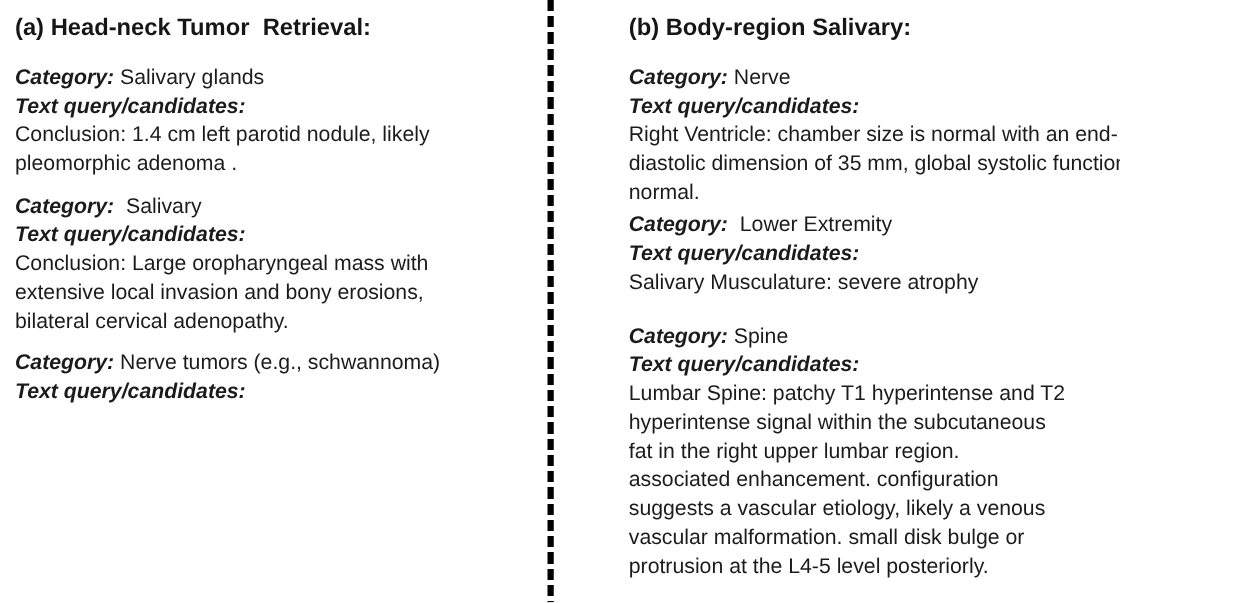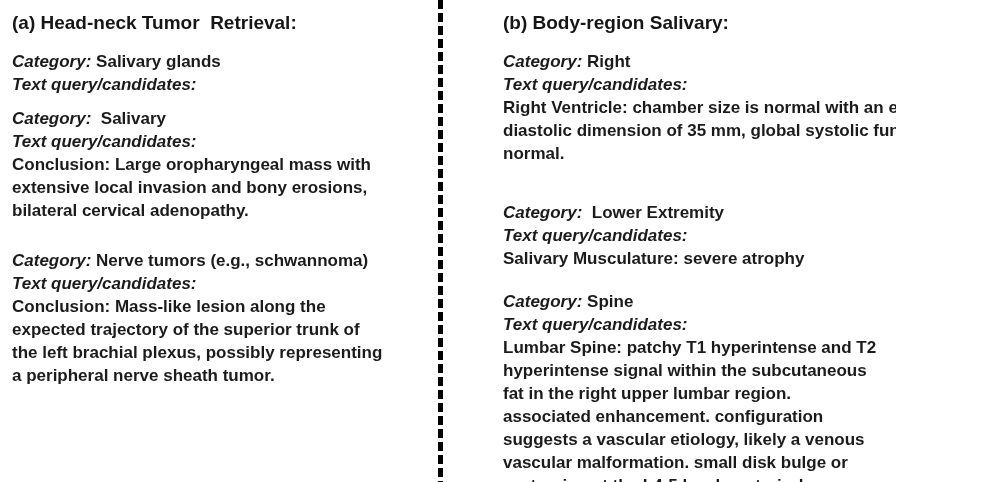--- a/index.html
+++ b/index.html
@@ -35,25 +35,25 @@
     font-weight: 700;
     white-space: pre-wrap;
     color: #161616;
   }
   .block p {
     margin: 0;
     font-size: 17px;
     line-height: 23px;
   }
   .b { font-weight: 700; font-style: italic; }
-  .v { font-weight: 700; white-space: pre-wrap; }
+  .v { font-weight: 400; white-space: pre-wrap; }
   .mt14 { margin-top: 14px; }
   .mt11 { margin-top: 11px; }
-  .mt27 { margin-top: 27px; }
-  .mt18 { margin-top: 36px; }
+  .mt27 { margin-top: 10px; }
+  .mt18 { margin-top: 3px; }
   .mt20 { margin-top: 20px; }
   .divider {
     position: absolute;
     left: 438px;
     top: 0;
     width: 5px;
     height: 482px;
     background: repeating-linear-gradient(
       to bottom,
       #000000 0px,
@@ -67,47 +67,45 @@
 <body>
 
 <div class="figure">
 
   <section class="panel panel-a">
     <h2 class="title">(a) Head-neck Tumor  Retrieval:</h2>
 
     <div class="block mt14">
       <p><span class="b">Category:</span><span class="v"> Salivary glands</span></p>
       <p class="b">Text query/candidates:</p>
+      <p class="v">Conclusion: 1.4 cm left parotid nodule, likely
+pleomorphic adenoma .</p>
     </div>
 
     <div class="block mt11">
       <p><span class="b">Category:</span><span class="v">  Salivary</span></p>
       <p class="b">Text query/candidates:</p>
       <p class="v">Conclusion: Large oropharyngeal mass with
 extensive local invasion and bony erosions,
 bilateral cervical adenopathy.</p>
     </div>
 
     <div class="block mt27">
       <p><span class="b">Category:</span><span class="v"> Nerve tumors (e.g., schwannoma)</span></p>
       <p class="b">Text query/candidates:</p>
-      <p class="v">Conclusion: Mass-like lesion along the
-expected trajectory of the superior trunk of
-the left brachial plexus, possibly representing
-a peripheral nerve sheath tumor.</p>
     </div>
   </section>
 
   <div class="divider"></div>
 
   <section class="panel panel-b">
     <h2 class="title">(b) Body-region Salivary:</h2>
 
     <div class="block mt14">
-      <p><span class="b">Category:</span><span class="v"> Right</span></p>
+      <p><span class="b">Category:</span><span class="v"> Nerve</span></p>
       <p class="b">Text query/candidates:</p>
       <p class="v">Right Ventricle: chamber size is normal with an end-
 diastolic dimension of 35 mm, global systolic function is
 normal.</p>
     </div>
 
     <div class="block mt18">
       <p><span class="b">Category:</span><span class="v">  Lower Extremity</span></p>
       <p class="b">Text query/candidates:</p>
       <p class="v">Salivary Musculature: severe atrophy</p>

